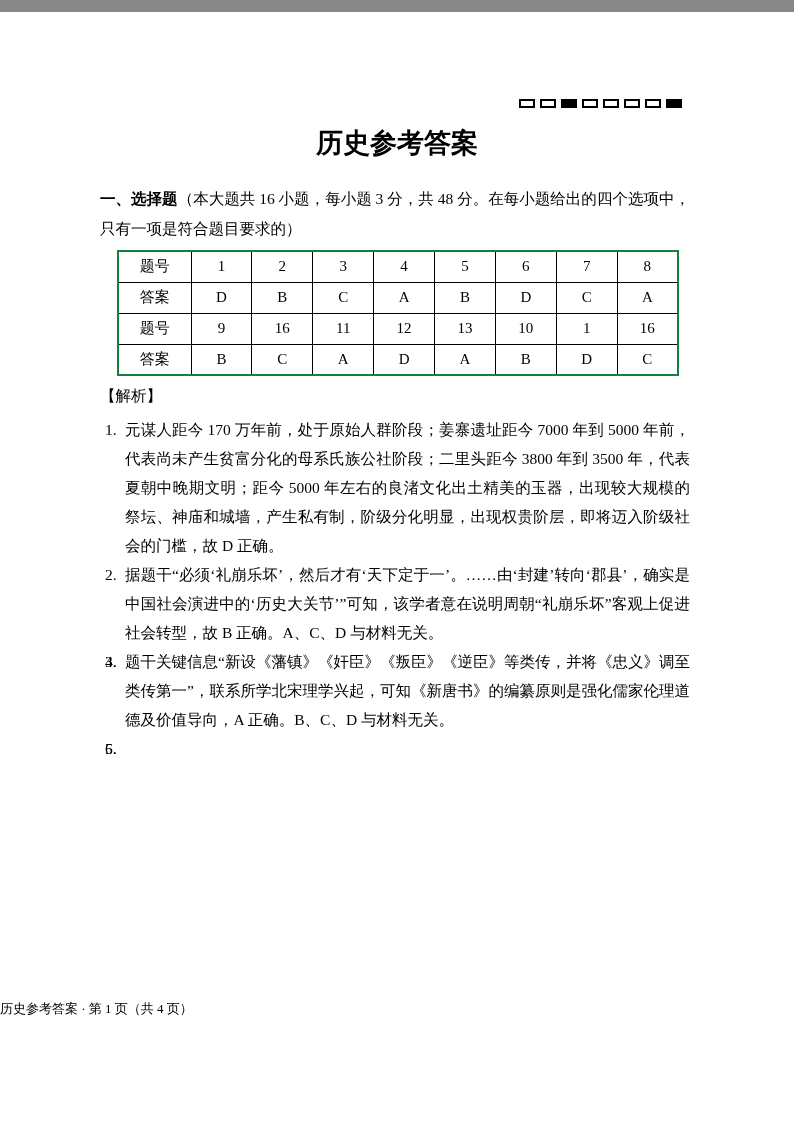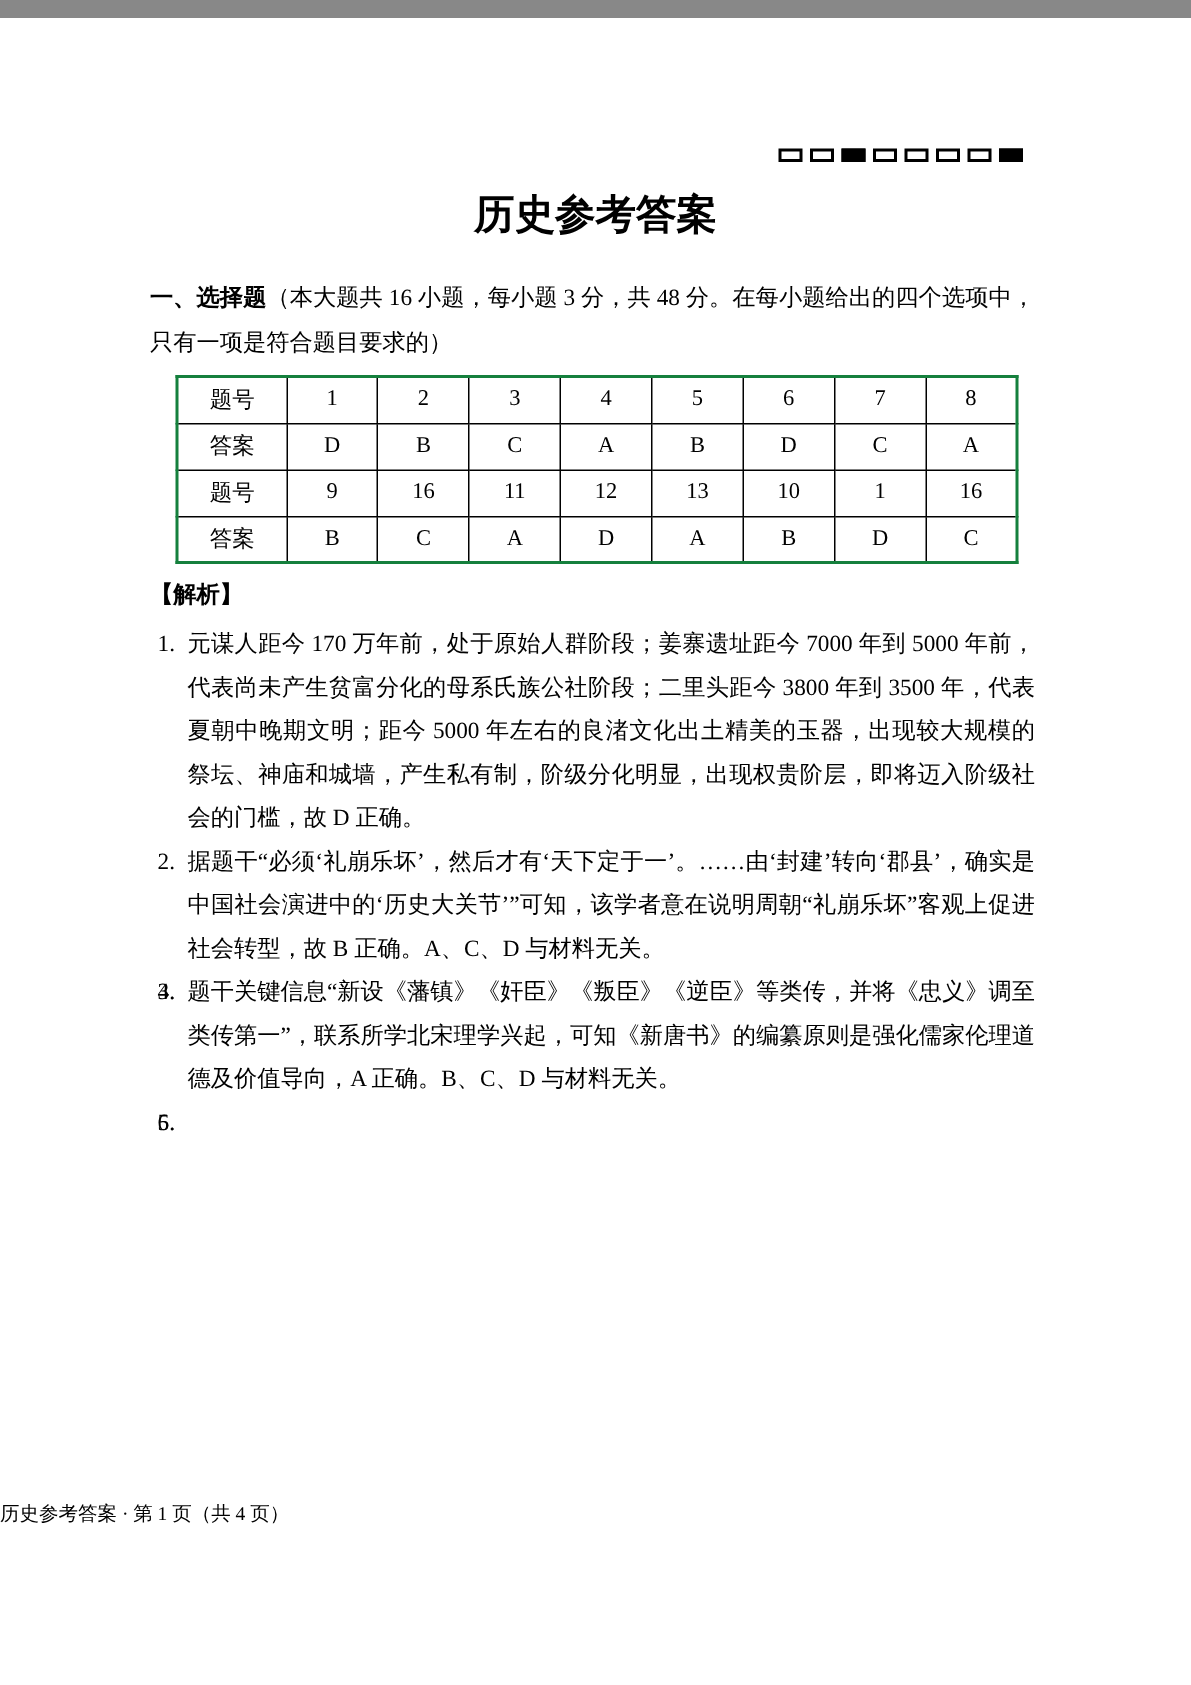--- a/index.html
+++ b/index.html
@@ -70,21 +70,21 @@
     padding: 0;
     text-align: center;
     vertical-align: middle;
     font-size: 15px;
   }
   table.answers td.hdr { width: 73px; }
 
   .analysis-label {
     margin: 2px 0 8px 0;
     font-size: 15.5px;
-    font-weight: bold;
+    font-weight: normal;
   }
 
   .item {
     position: relative;
     padding-left: 25px;
     font-size: 15.5px;
     line-height: 29px;
     text-align: justify;
   }
   .item .num {

